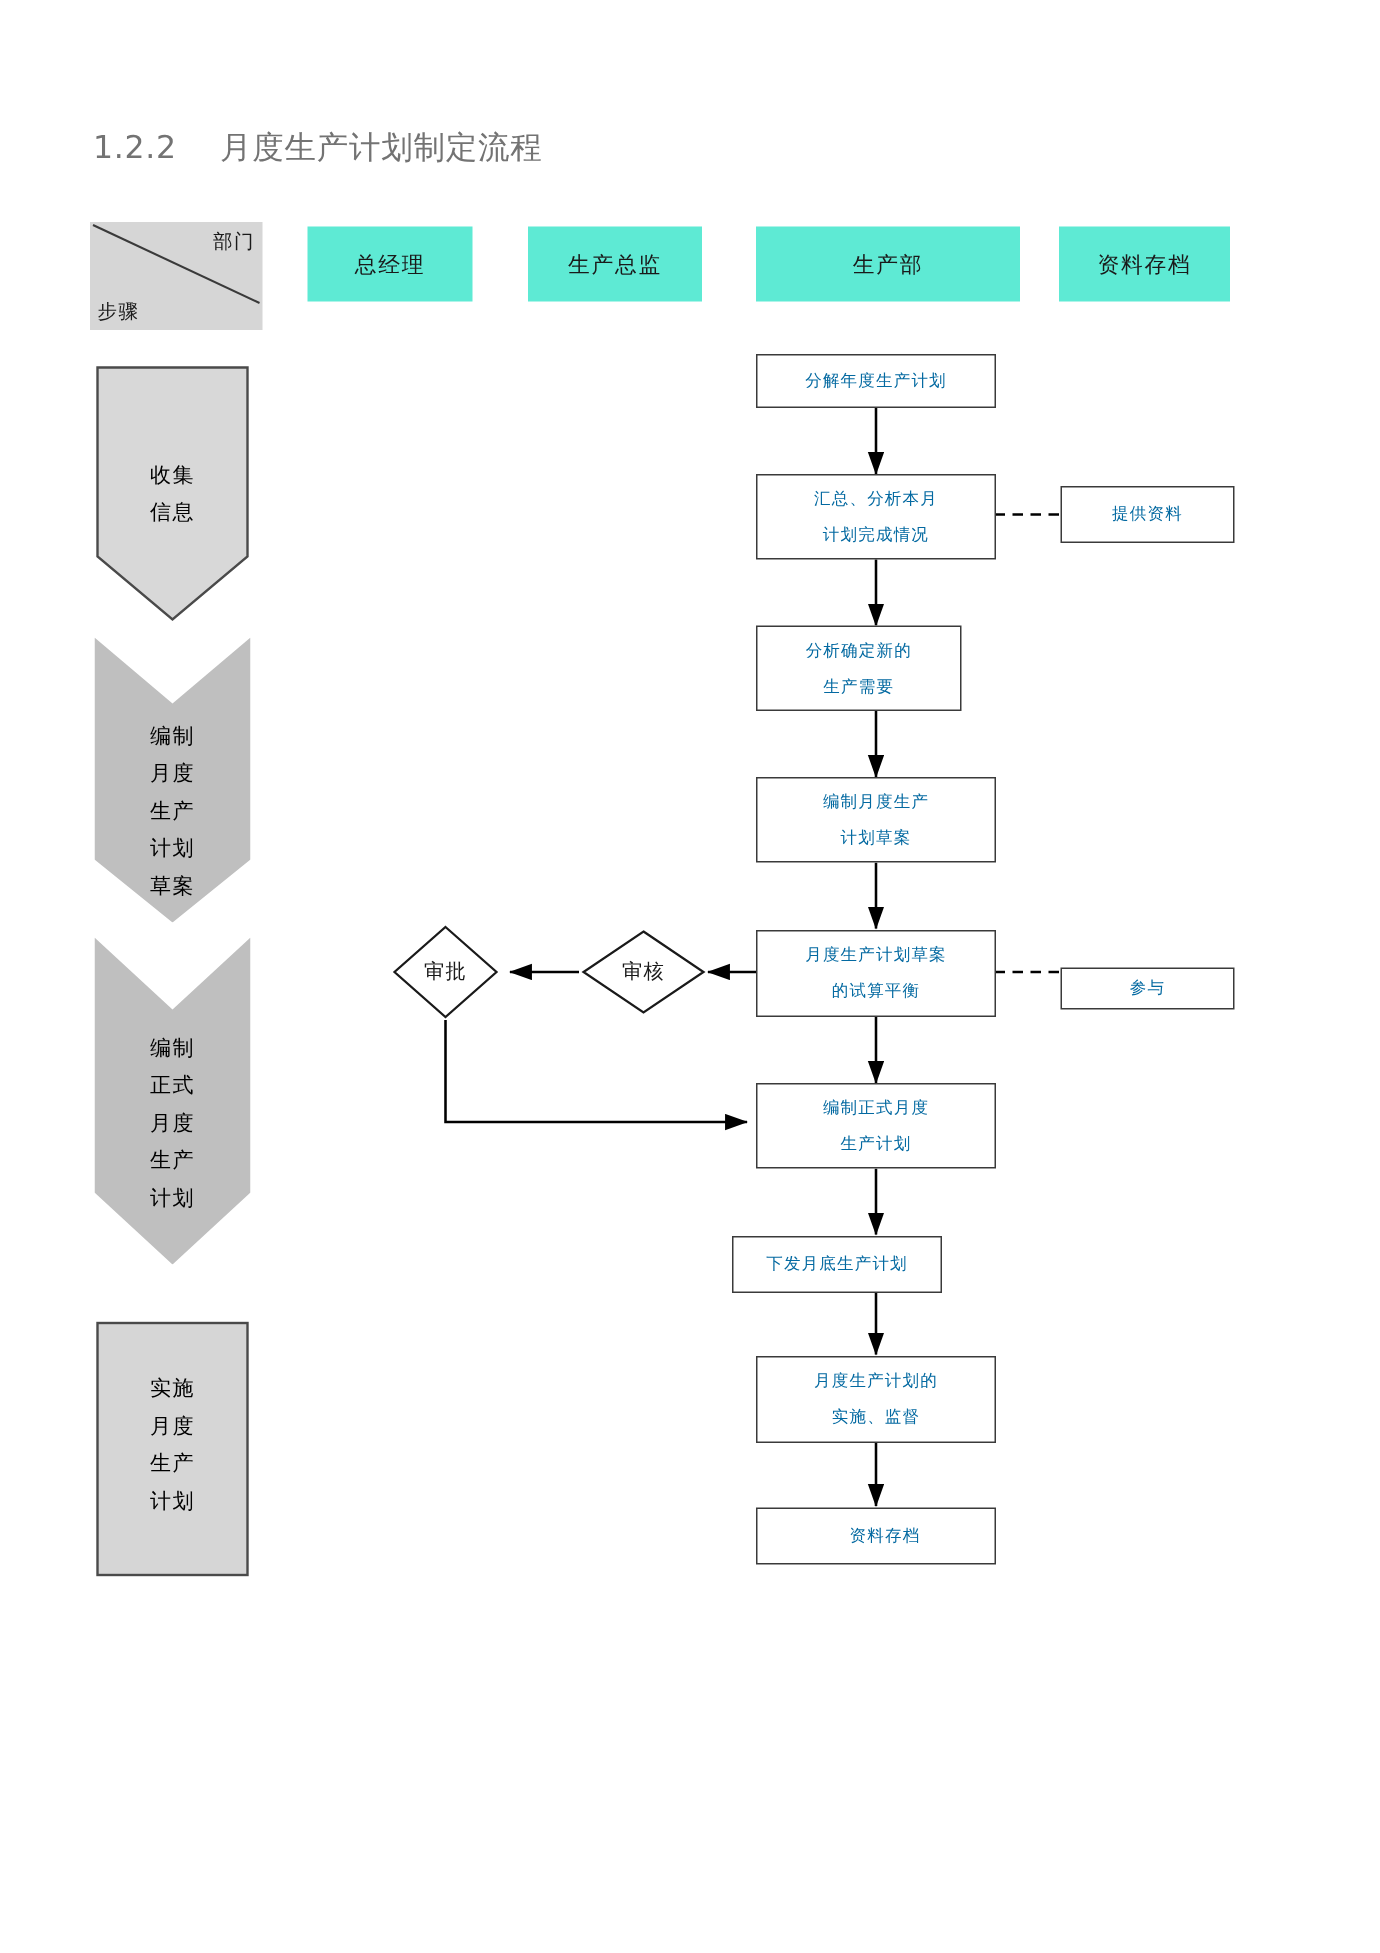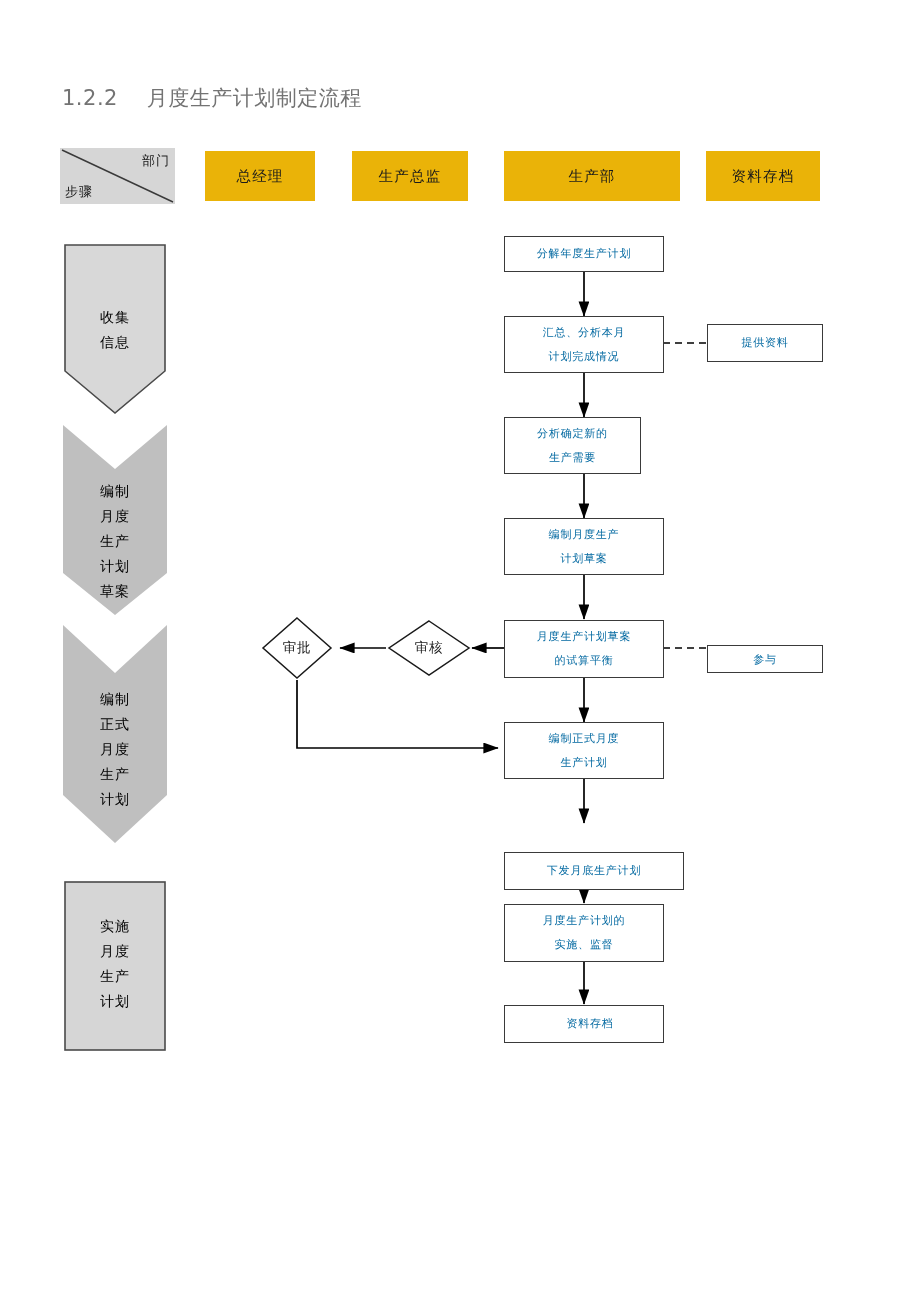--- a/index.html
+++ b/index.html
@@ -28,34 +28,34 @@
     font-size: 21px;
     line-height: 28px;
     letter-spacing: 0.5px;
     white-space: pre;
     color: #737373;
   }
 
   
   .hdr-cell {
     position: absolute;
-    background: #eab308;
+    background: #5eead4;
     display: flex;
     align-items: center;
     justify-content: center;
     font-size: 14.5px;
     letter-spacing: 1.2px;
     color: #1a1a1a;
   }
   #hdr-corner {
     position: absolute;
     left: 60px;
     top: 148px;
     width: 115px;
-    height: 56px;
+    height: 72px;
     background: #d6d6d6;
   }
   #hdr-corner .diag {
     position: absolute;
     left: 0; top: 0;
     width: 115px;
     height: 56px;
   }
   #hdr-corner .lbl-dept {
     position: absolute;
@@ -249,21 +249,21 @@
   <div class="node" style="left:504px; top:620px; width:160px; height:58px;">
     <span>月度生产计划草案
 的试算平衡</span>
   </div>
 
   <div class="node" style="left:504px; top:722px; width:160px; height:57px;">
     <span>编制正式月度
 生产计划</span>
   </div>
 
-  <div class="node" style="left:504px; top:824px; width:180px; height:38px;margin-top:28px;">
+  <div class="node" style="left:488px; top:824px; width:140px; height:38px;">
     <span>下发月底生产计划</span>
   </div>
 
   <div class="node" style="left:504px; top:904px; width:160px; height:58px;">
     <span>月度生产计划的
 实施、监督</span>
   </div>
 
   <div class="node" style="left:504px; top:1005px; width:160px; height:38px;padding-left:12px;">
     <span>资料存档</span>

